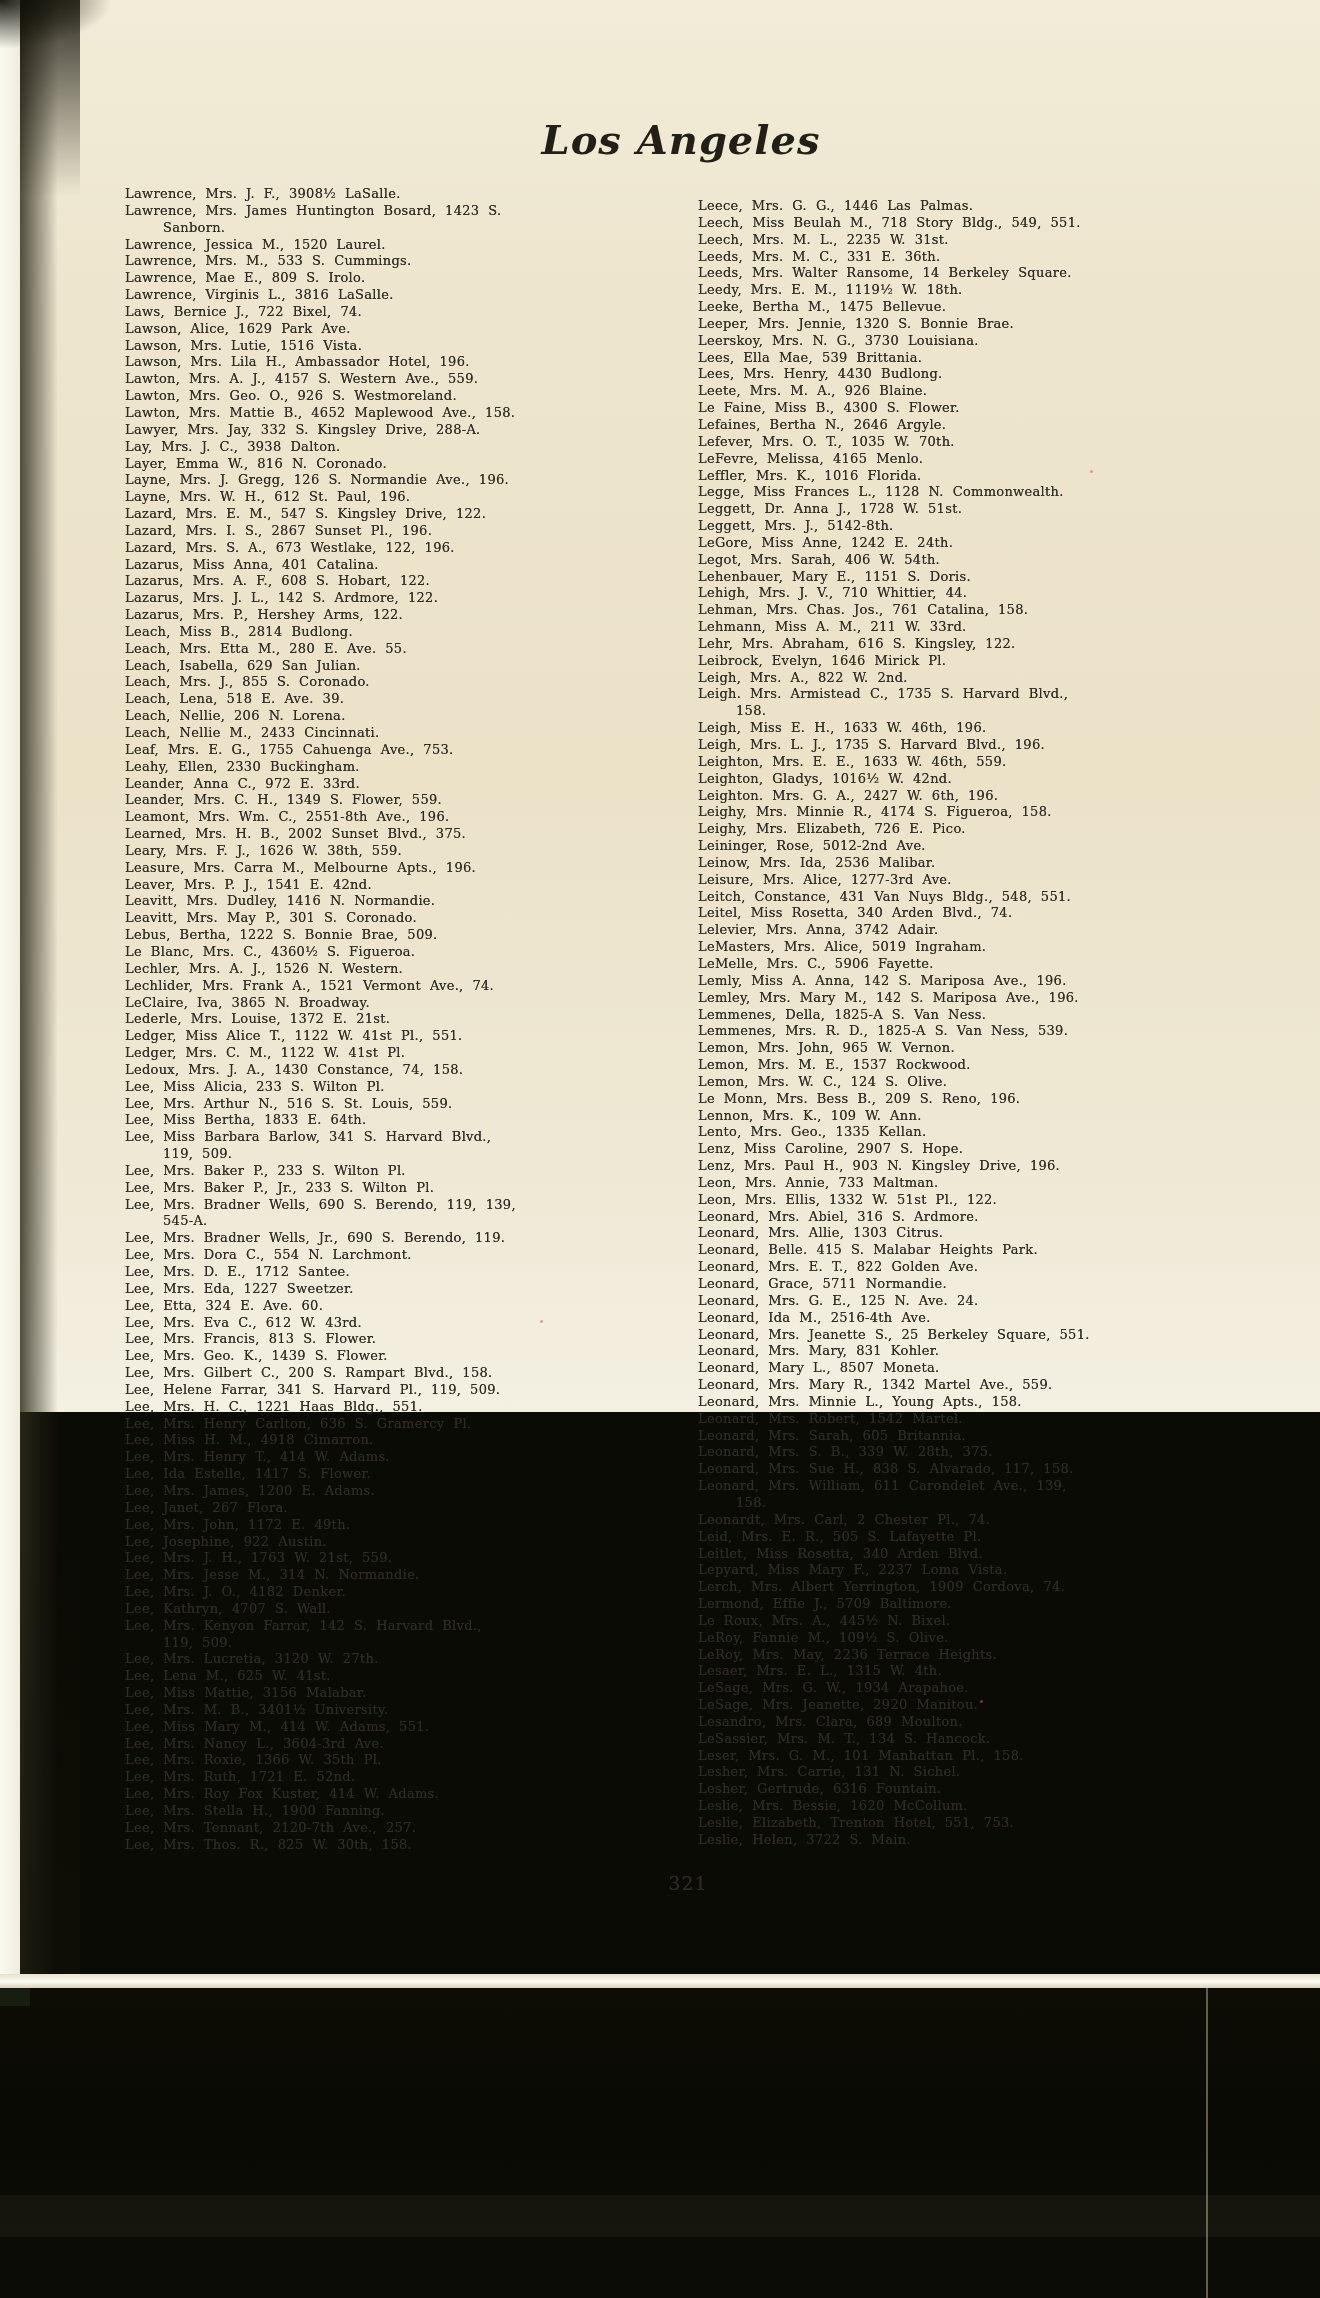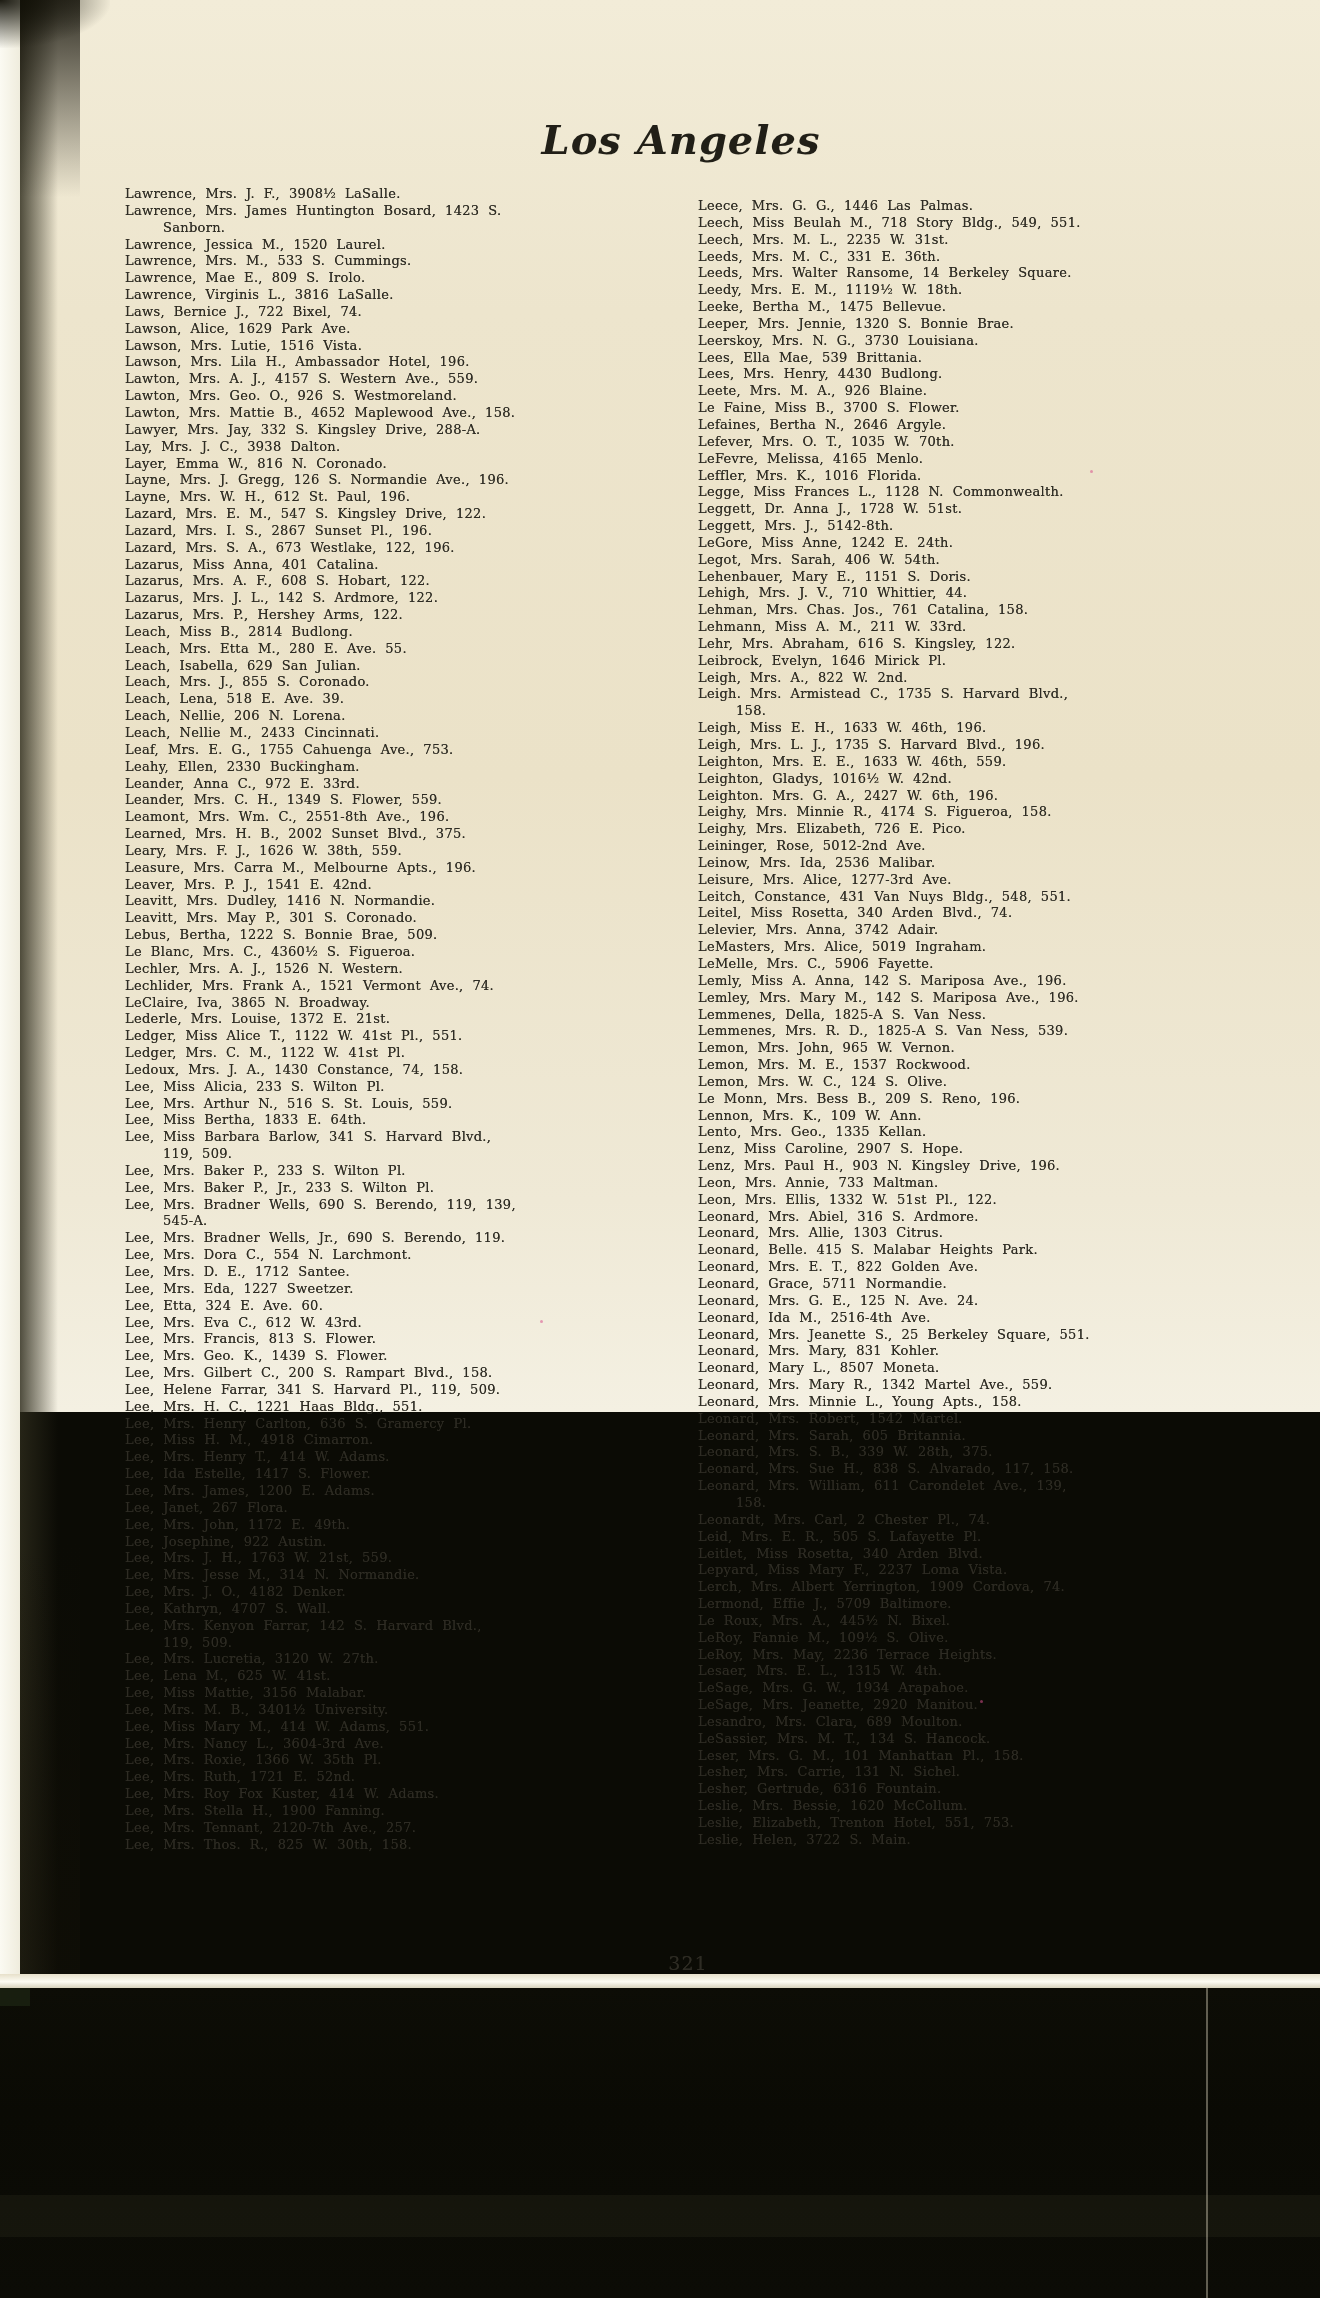--- a/index.html
+++ b/index.html
@@ -57,21 +57,21 @@
     position:absolute;top:186px;
     font-size:13px;line-height:16.85px;color:#2e2c24;
     letter-spacing:0.3px;word-spacing:4.5px;
     text-shadow:0 0 0.5px rgba(44,42,32,0.75);
   }
   .col-left{left:125px;width:575px;}
   .col-right{left:698px;width:592px;margin-top:12px;}
   .line{white-space:nowrap;height:16.85px;}
   .line.cont{padding-left:38px;}
   .page-number{
-    position:absolute;left:688px;top:1952px;transform:translateX(-50%);
+    position:absolute;left:688px;top:1872px;transform:translateX(-50%);
     font-size:19px;color:#2e2c24;letter-spacing:1px;
     text-shadow:0 0 0.5px rgba(44,42,32,0.75);
   }
   .speck{position:absolute;width:3px;height:3px;border-radius:50%;background:rgba(216,80,140,0.55);}
 </style>
 </head>
 <body>
 
 <div class="page">
   <div class="title">Los Angeles</div>
@@ -182,21 +182,21 @@
       <div class="line">Leech, Mrs. M. L., 2235 W. 31st.</div>
       <div class="line">Leeds, Mrs. M. C., 331 E. 36th.</div>
       <div class="line">Leeds, Mrs. Walter Ransome, 14 Berkeley Square.</div>
       <div class="line">Leedy, Mrs. E. M., 1119½ W. 18th.</div>
       <div class="line">Leeke, Bertha M., 1475 Bellevue.</div>
       <div class="line">Leeper, Mrs. Jennie, 1320 S. Bonnie Brae.</div>
       <div class="line">Leerskoy, Mrs. N. G., 3730 Louisiana.</div>
       <div class="line">Lees, Ella Mae, 539 Brittania.</div>
       <div class="line">Lees, Mrs. Henry, 4430 Budlong.</div>
       <div class="line">Leete, Mrs. M. A., 926 Blaine.</div>
-      <div class="line">Le Faine, Miss B., 3700 S. Flower.</div>
+      <div class="line">Le Faine, Miss B., 4300 S. Flower.</div>
       <div class="line">Lefaines, Bertha N., 2646 Argyle.</div>
       <div class="line">Lefever, Mrs. O. T., 1035 W. 70th.</div>
       <div class="line">LeFevre, Melissa, 4165 Menlo.</div>
       <div class="line">Leffler, Mrs. K., 1016 Florida.</div>
       <div class="line">Legge, Miss Frances L., 1128 N. Commonwealth.</div>
       <div class="line">Leggett, Dr. Anna J., 1728 W. 51st.</div>
       <div class="line">Leggett, Mrs. J., 5142-8th.</div>
       <div class="line">LeGore, Miss Anne, 1242 E. 24th.</div>
       <div class="line">Legot, Mrs. Sarah, 406 W. 54th.</div>
       <div class="line">Lehenbauer, Mary E., 1151 S. Doris.</div>

